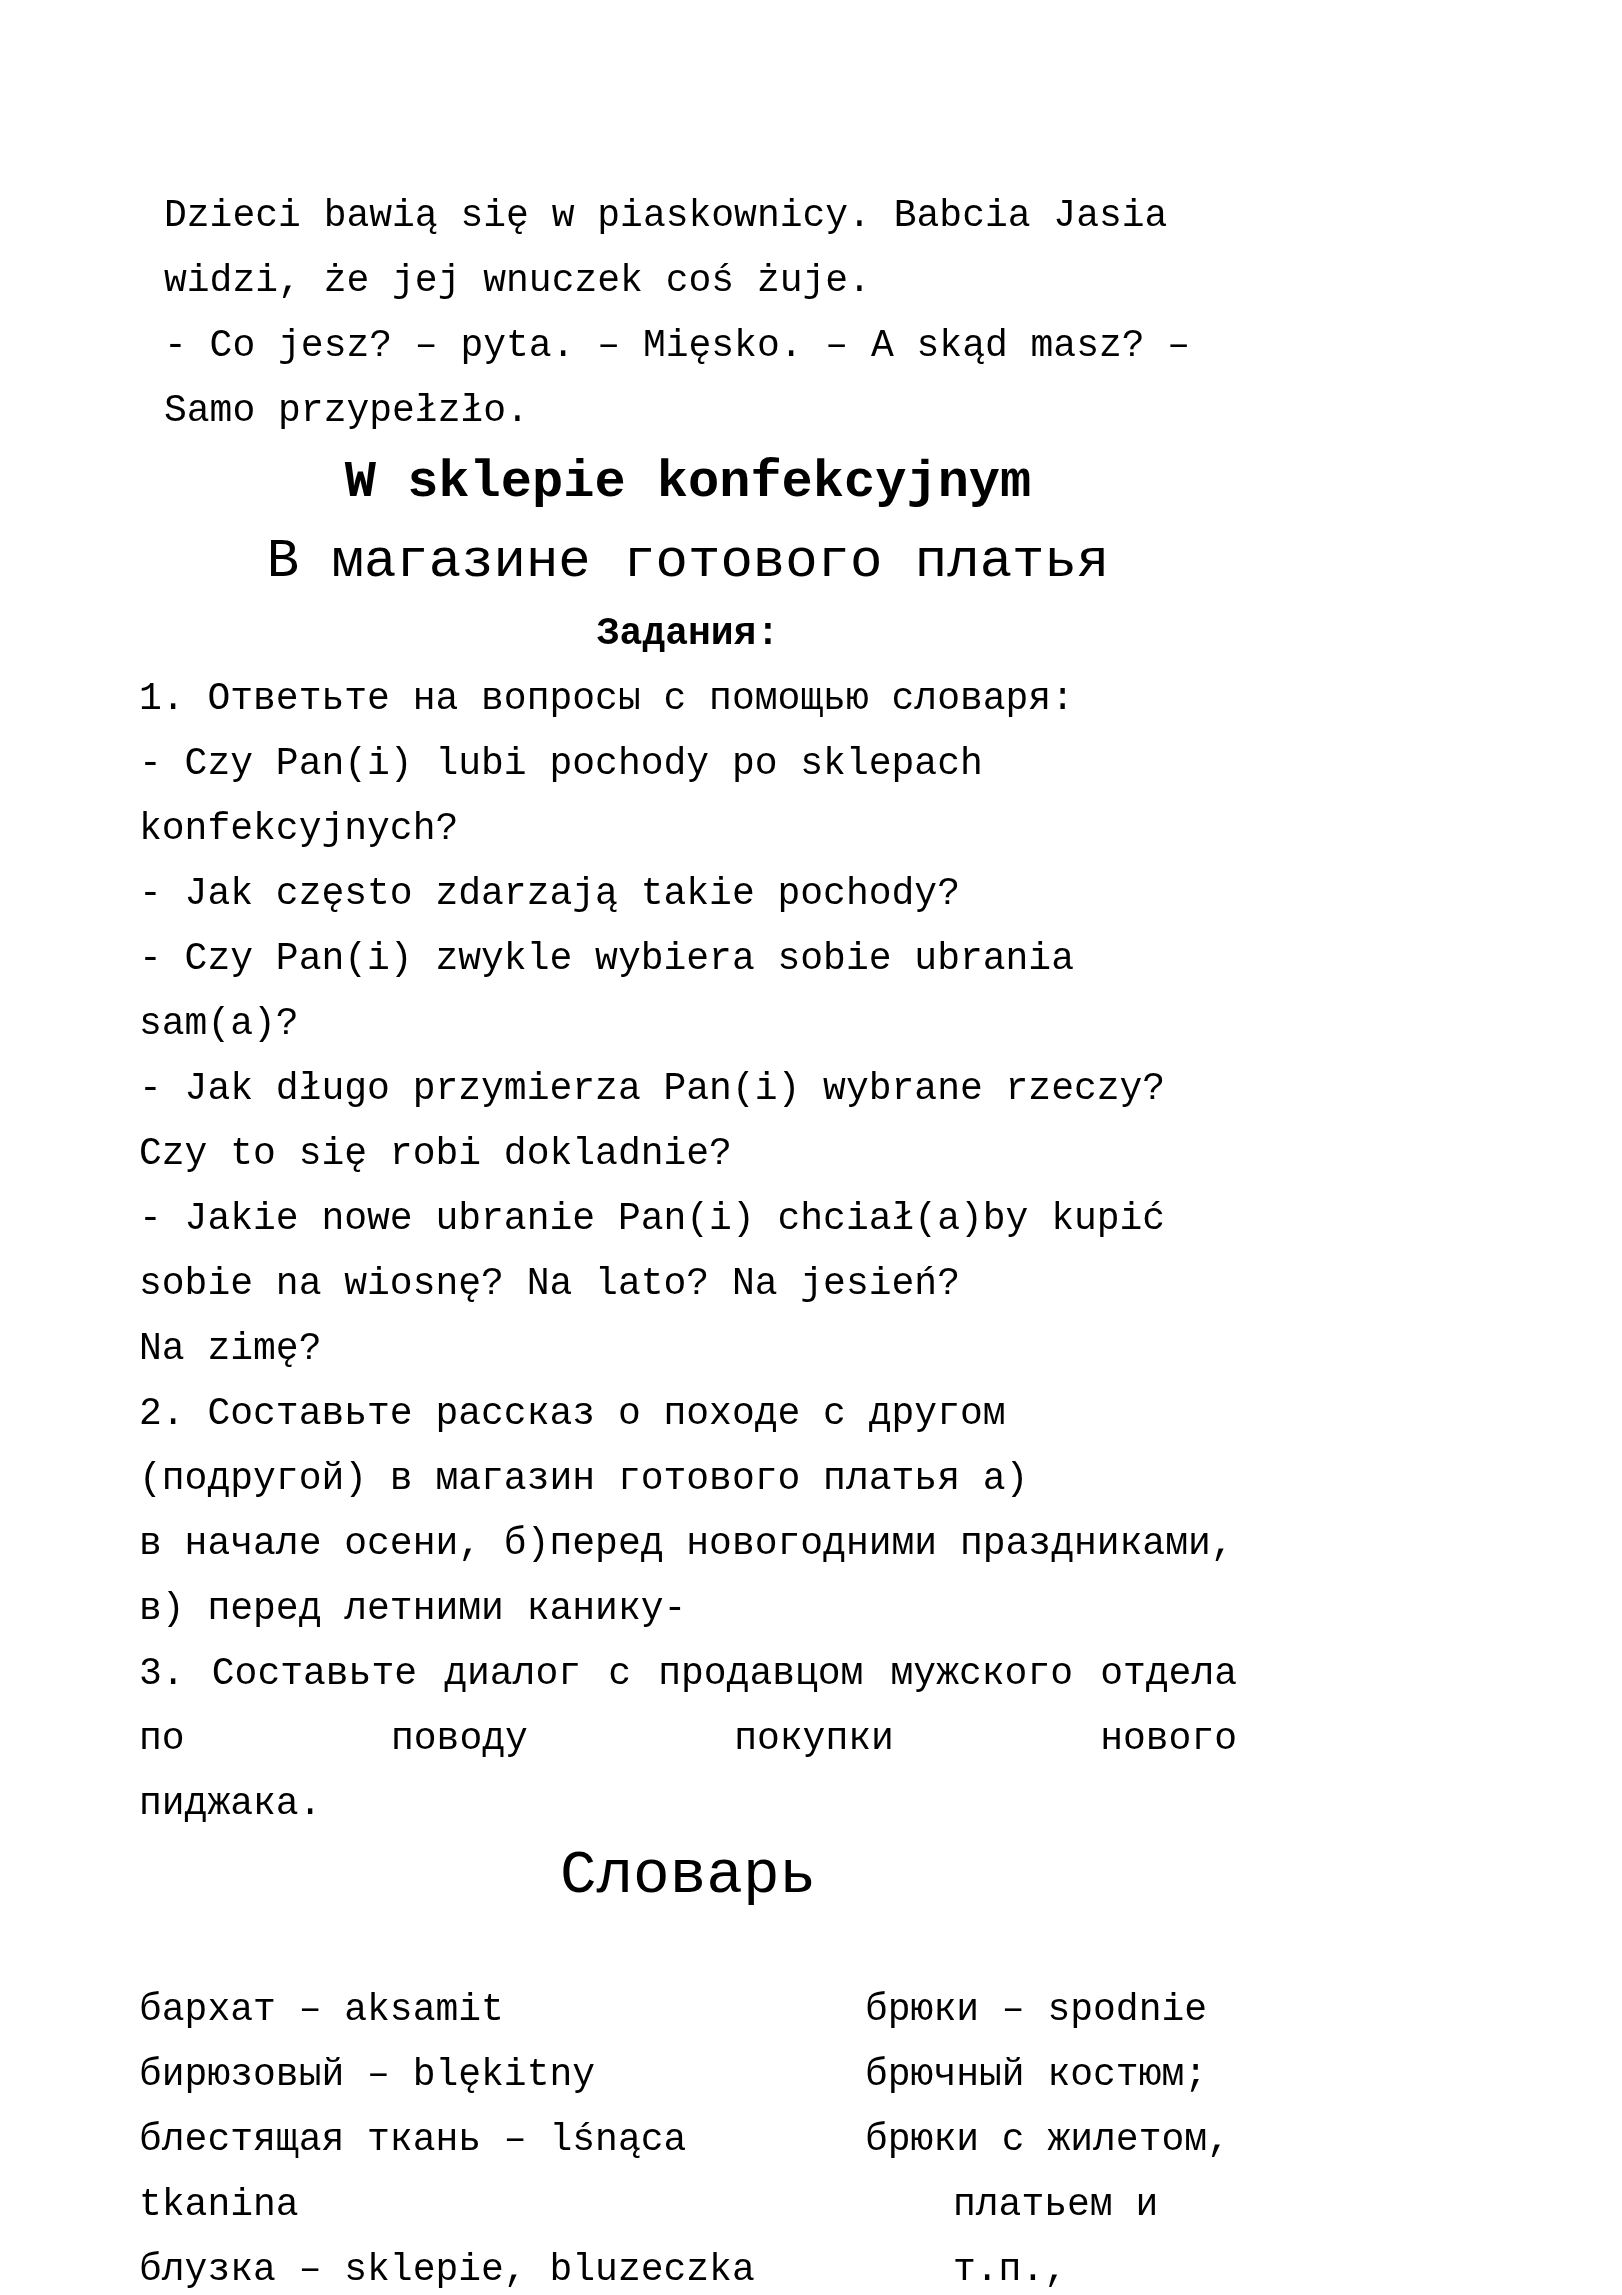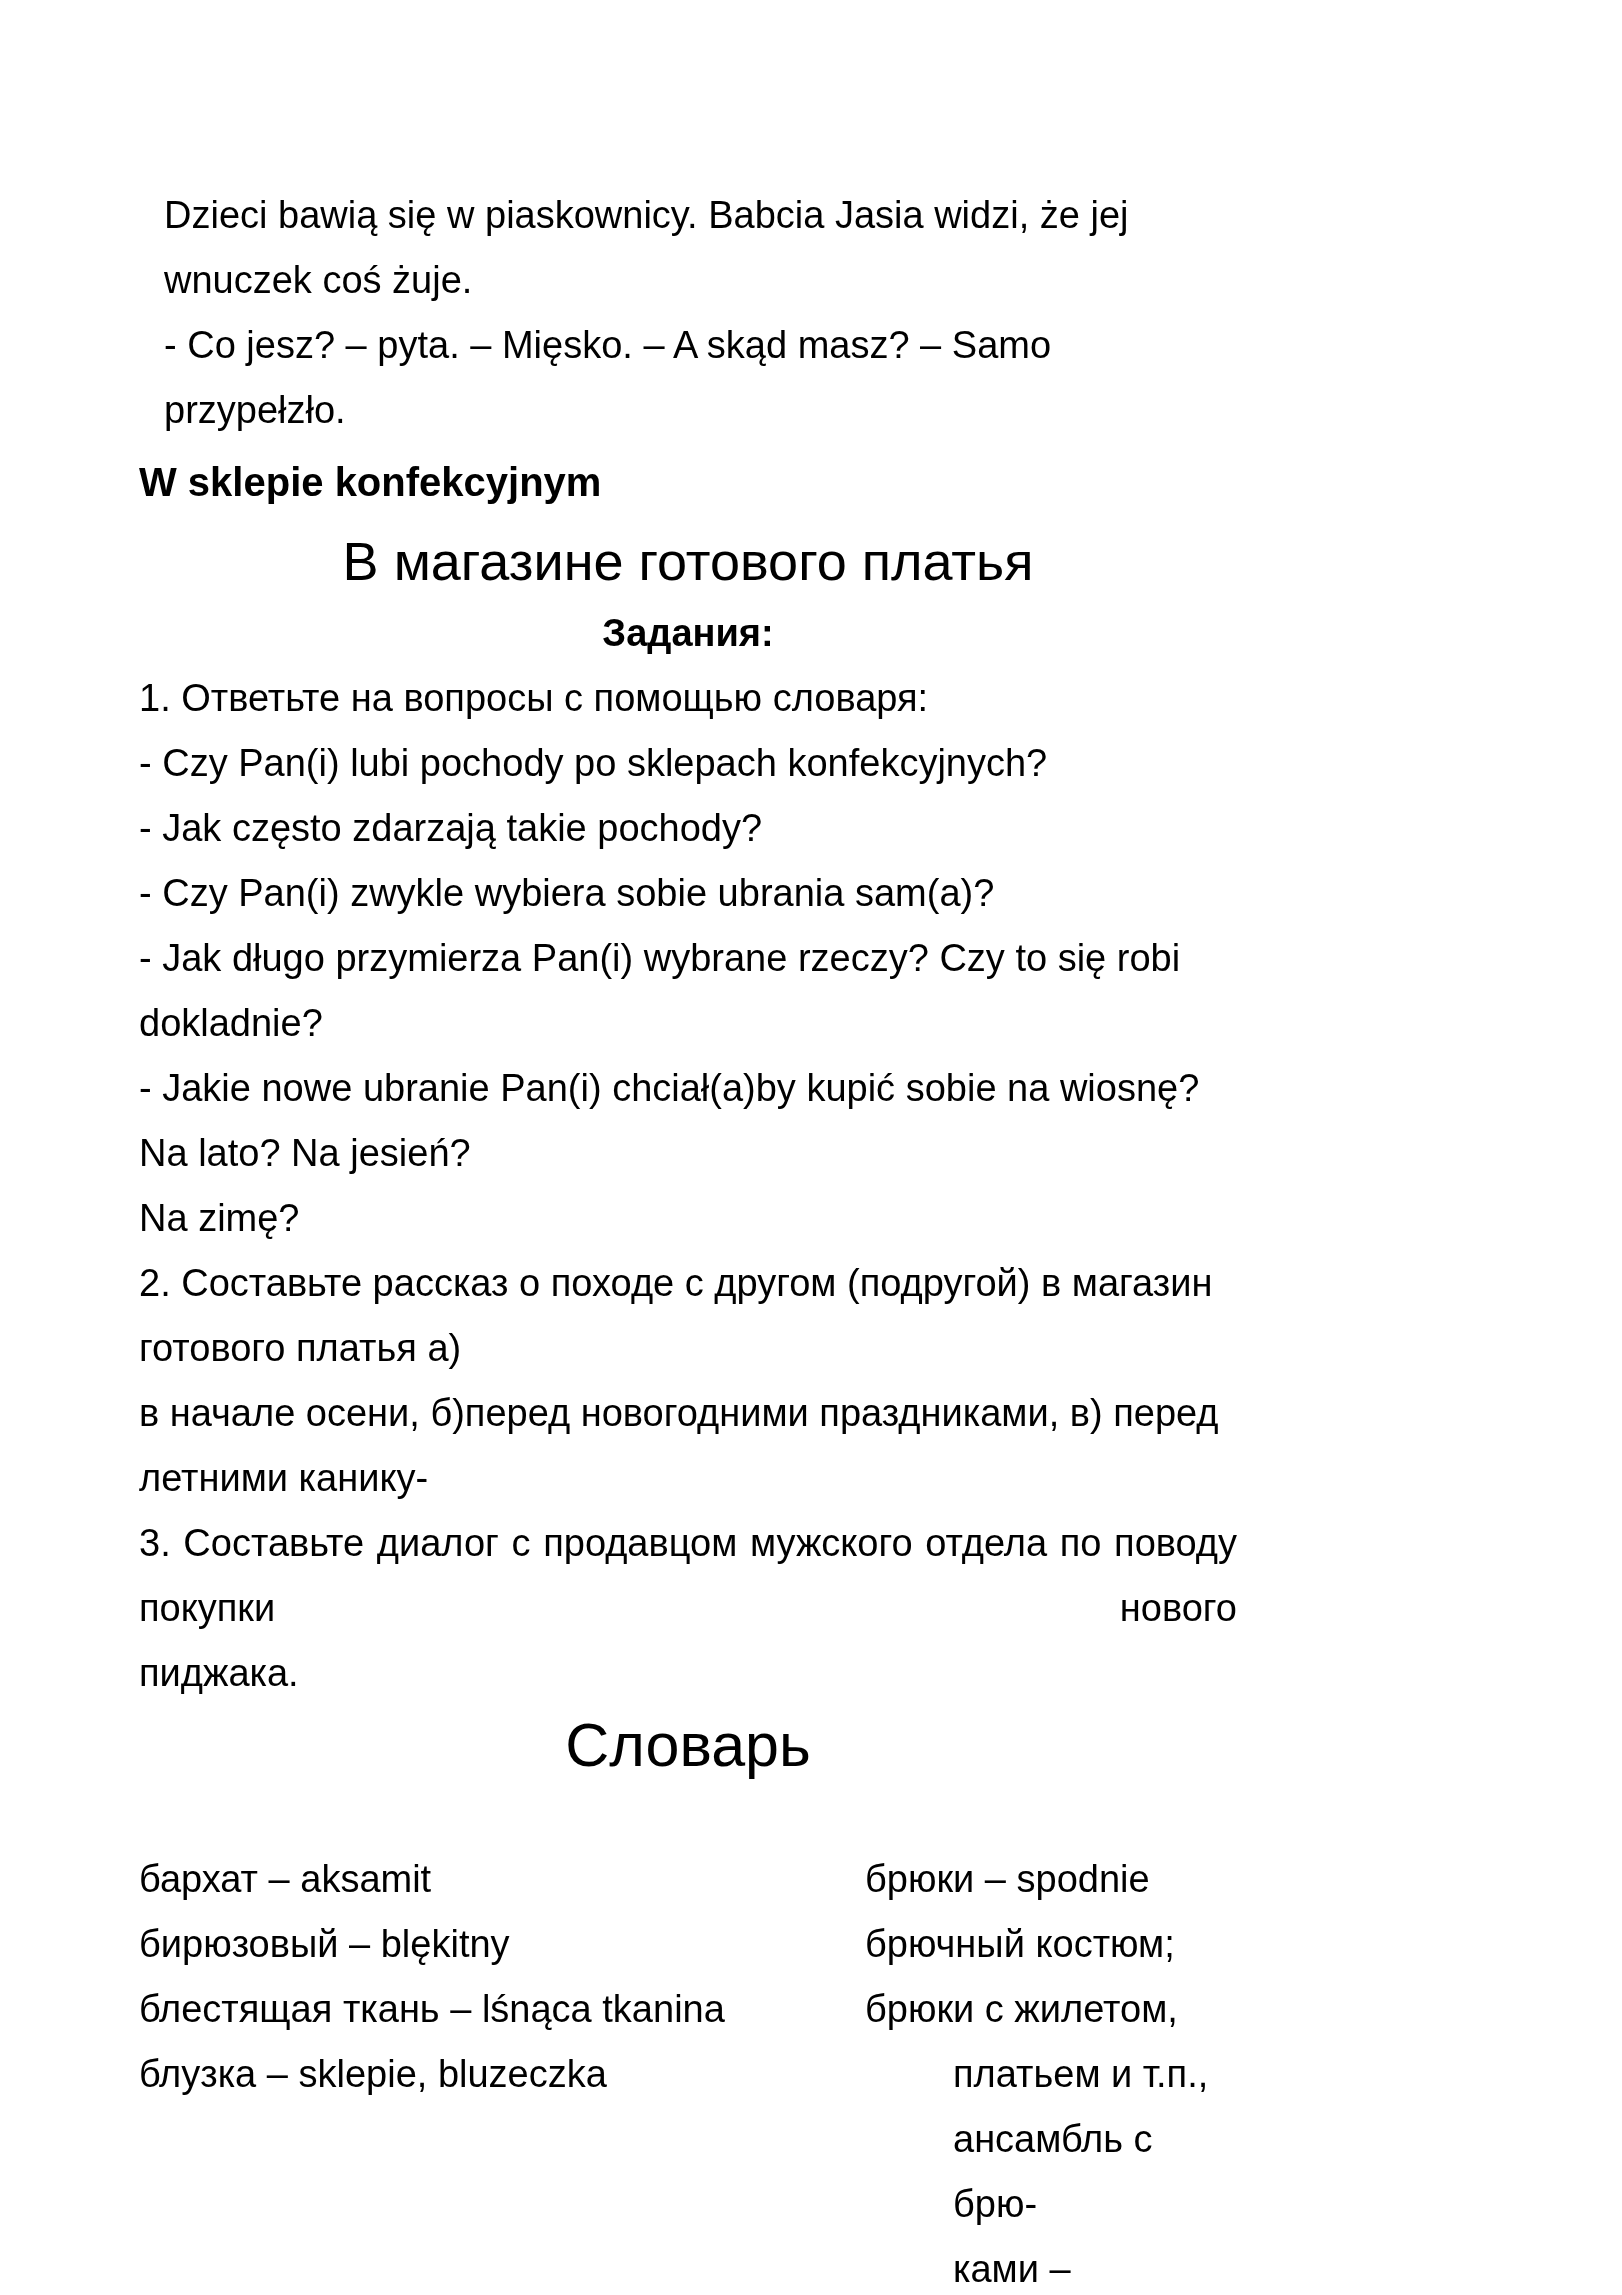--- a/index.html
+++ b/index.html
@@ -6,34 +6,34 @@
     margin: 0;
     padding: 0;
     background: #ffffff;
   }
   .page {
     position: relative;
     width: 1382px;
     height: 2295px;
     background: #ffffff;
     color: #000000;
-    font-family: Liberation Sans, sans-serif;
+    font-family: Liberation Mono, monospace;
     font-size: 38px;
     line-height: 65px;
     padding: 183px 145px 0 139px;
     box-sizing: border-box;
     overflow: hidden;
   }
   .page p { margin: 0; }
   .joke-block .line { padding-left: 25px; }
   .title {
-    font-size: 40px;
+    font-size: 52px;
     line-height: 79px;
     font-weight: bold;
-    text-align: left;
+    text-align: center;
     margin: 124px 0 0 0;
   }
   .subtitle {
     font-size: 54px;
     line-height: 79px;
     font-weight: normal;
     text-align: center;
     margin: 1.3px 0 0 0;
   }
   .tasks-heading {

